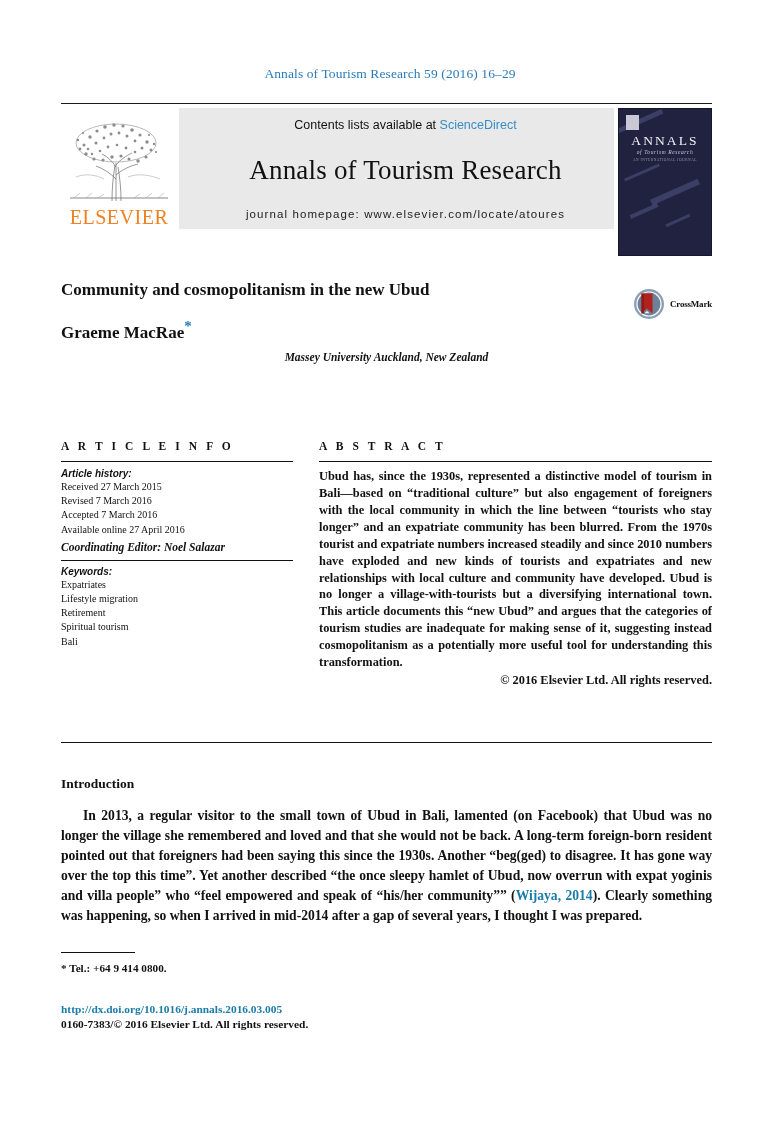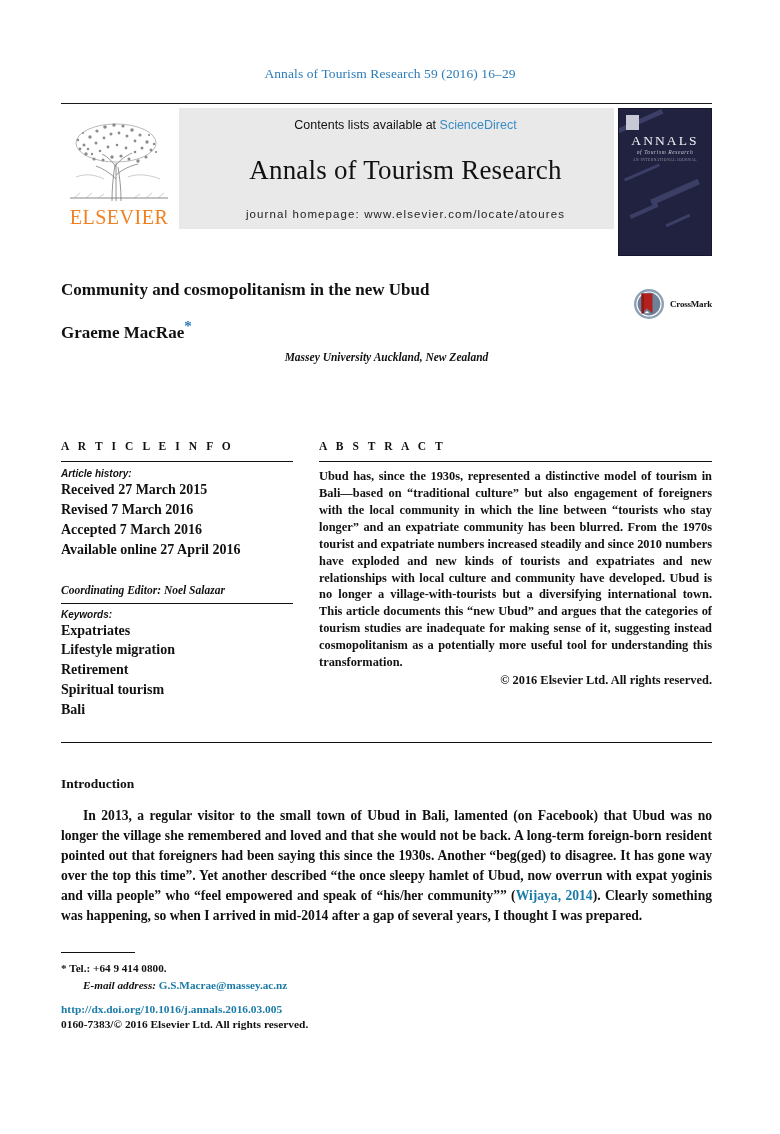--- a/index.html
+++ b/index.html
@@ -238,32 +238,32 @@
   .info-head {
     font-family: Liberation Sans, sans-serif;
     font-style: italic;
     font-weight: bold;
     font-size: 10px;
     color: #111;
     margin-bottom: 1px;
   }
   .info-line {
     font-family: "Liberation Serif", serif;
-    font-size: 14px;
-    font-weight: bold;
+    font-size: 10px;
+    font-weight: normal;
     line-height: 1.42;
     color: #111;
   }
   .editor-line {
     font-family: "Liberation Serif", serif;
     font-style: italic;
     font-weight: bold;
     font-size: 11.5px;
     color: #111;
-    margin-top: 24px;
+    margin-top: 4px;
   }
   .kw-list { margin-top: 1px; }
 
   .abstract-body {
     font-family: "Liberation Serif", serif;
     font-size: 12.4px;
     font-weight: bold;
     line-height: 1.365;
     text-align: justify;
     color: #111;
@@ -501,24 +501,20 @@
     <h2 class="body-heading">Introduction</h2>
     <p class="body-par"><span>In 2013, a regular visitor to the small town of Ubud in Bali, lamented (on Facebook) that Ubud was no longer the village she remembered and loved and that she would not be back. A long-term foreign-born resident pointed out that foreigners had been saying this since the 1930s. Another “beg(ged) to disagree. It has gone way over the top this time”. Yet another described “the once sleepy hamlet of Ubud, now overrun with expat yoginis and villa people” who “feel empowered and speak of “his/her community”” (</span><span class="lnk">Wijaya, 2014</span><span>). Clearly something was happening, so when I arrived in mid-2014 after a gap of several years, I thought I was prepared.</span></p>
   </div>
 
   <div class="footnote-rule"></div>
   <div class="footnotes">
     <div class="fn-tel">
       <span>*</span>
       <span>Tel.: +64 9 414 0800.</span>
     </div>
-    <div class="fn-email">
-      <span class="emlabel">E-mail address:</span>
-      <span class="lnk">G.S.Macrae@massey.ac.nz</span>
-    </div>
   </div>
 
   <div class="footer-block">
     <div class="doi">http://dx.doi.org/10.1016/j.annals.2016.03.005</div>
     <div class="issn">0160-7383/© 2016 Elsevier Ltd. All rights reserved.</div>
   </div>
 
 </div>
 
 </body></html>

